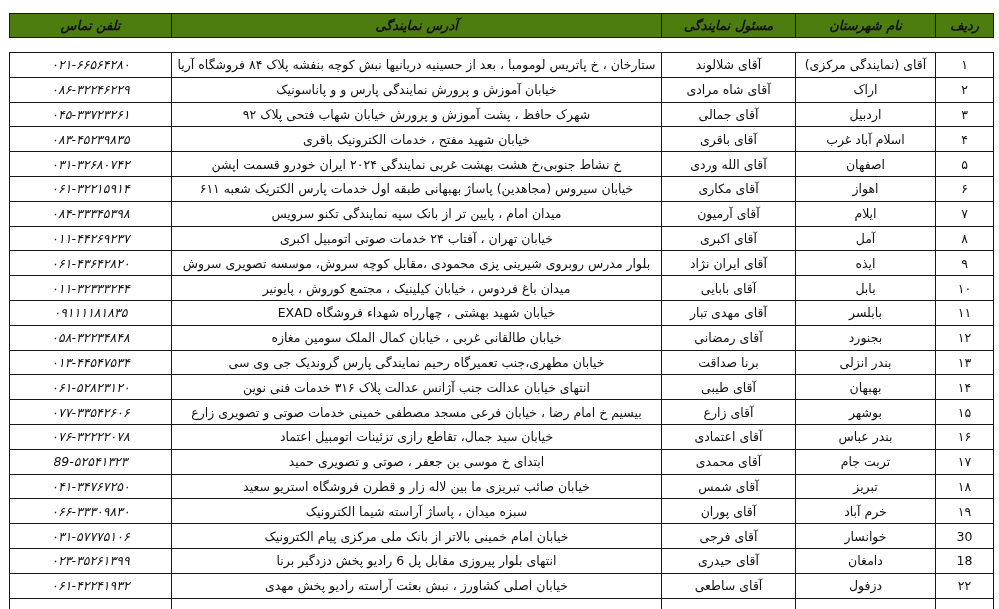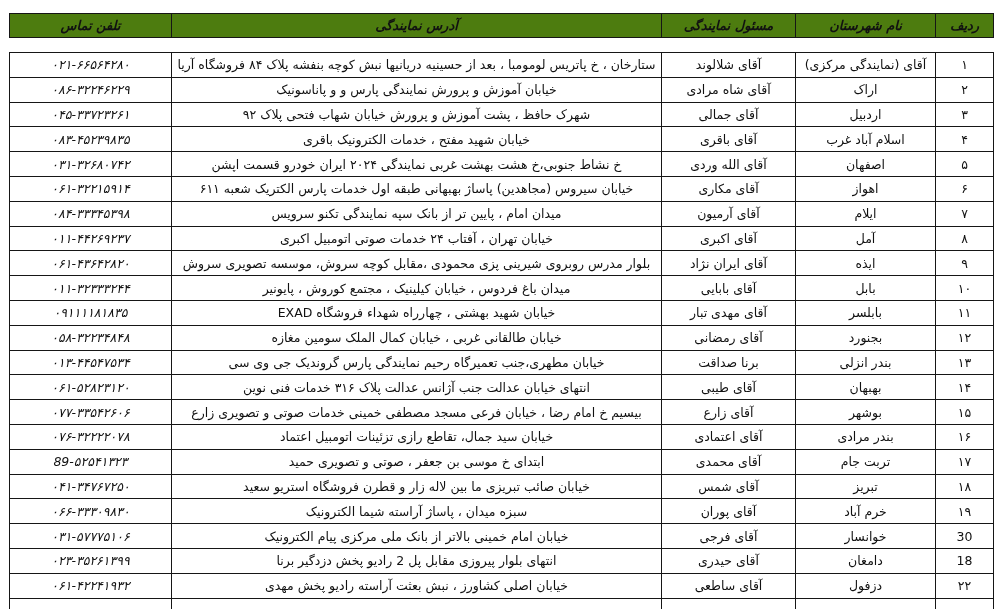--- a/index.html
+++ b/index.html
@@ -193,21 +193,21 @@
         </tr>
         <tr>
           <td>۱۵</td>
           <td>بوشهر</td>
           <td>آقای زارع</td>
           <td class="addr">بیسیم خ امام رضا ، خیابان فرعی مسجد مصطفی خمینی خدمات صوتی و تصویری زارع</td>
           <td class="phone"><span dir="ltr">۰۷۷-۳۳۵۴۲۶۰۶</span></td>
         </tr>
         <tr>
           <td>۱۶</td>
-          <td>بندر مرادی</td>
+          <td>بندر عباس</td>
           <td>آقای اعتمادی</td>
           <td class="addr">خیابان سید جمال، تقاطع رازی تزئینات اتومبیل اعتماد</td>
           <td class="phone"><span dir="ltr">۰۷۶-۳۲۲۲۲۰۷۸</span></td>
         </tr>
         <tr>
           <td>۱۷</td>
           <td>تربت جام</td>
           <td>آقای محمدی</td>
           <td class="addr">ابتدای خ موسی بن جعفر ، صوتی و تصویری حمید</td>
           <td class="phone"><span dir="ltr">89-۵۲۵۴۱۳۲۳</span></td>
@@ -230,21 +230,21 @@
           <td>30</td>
           <td>خوانسار</td>
           <td>آقای فرجی</td>
           <td class="addr">خیابان امام خمینی بالاتر از بانک ملی مرکزی پیام الکترونیک</td>
           <td class="phone"><span dir="ltr">۰۳۱-۵۷۷۷۵۱۰۶</span></td>
         </tr>
         <tr>
           <td>18</td>
           <td>دامغان</td>
           <td>آقای حیدری</td>
-          <td class="addr">انتهای بلوار پیروزی مقابل پل 2 رادیو پخش دزدگیر برنا</td>
+          <td class="addr">انتهای بلوار پیروزی مقابل پل 6 رادیو پخش دزدگیر برنا</td>
           <td class="phone"><span dir="ltr">۰۲۳-۳۵۲۶۱۳۹۹</span></td>
         </tr>
         <tr>
           <td>۲۲</td>
           <td>دزفول</td>
           <td>آقای ساطعی</td>
           <td class="addr">خیابان اصلی کشاورز ، نبش بعثت آراسته رادیو پخش مهدی</td>
           <td class="phone"><span dir="ltr">۰۶۱-۴۲۲۴۱۹۳۲</span></td>
         </tr>
         <tr class="stub">

